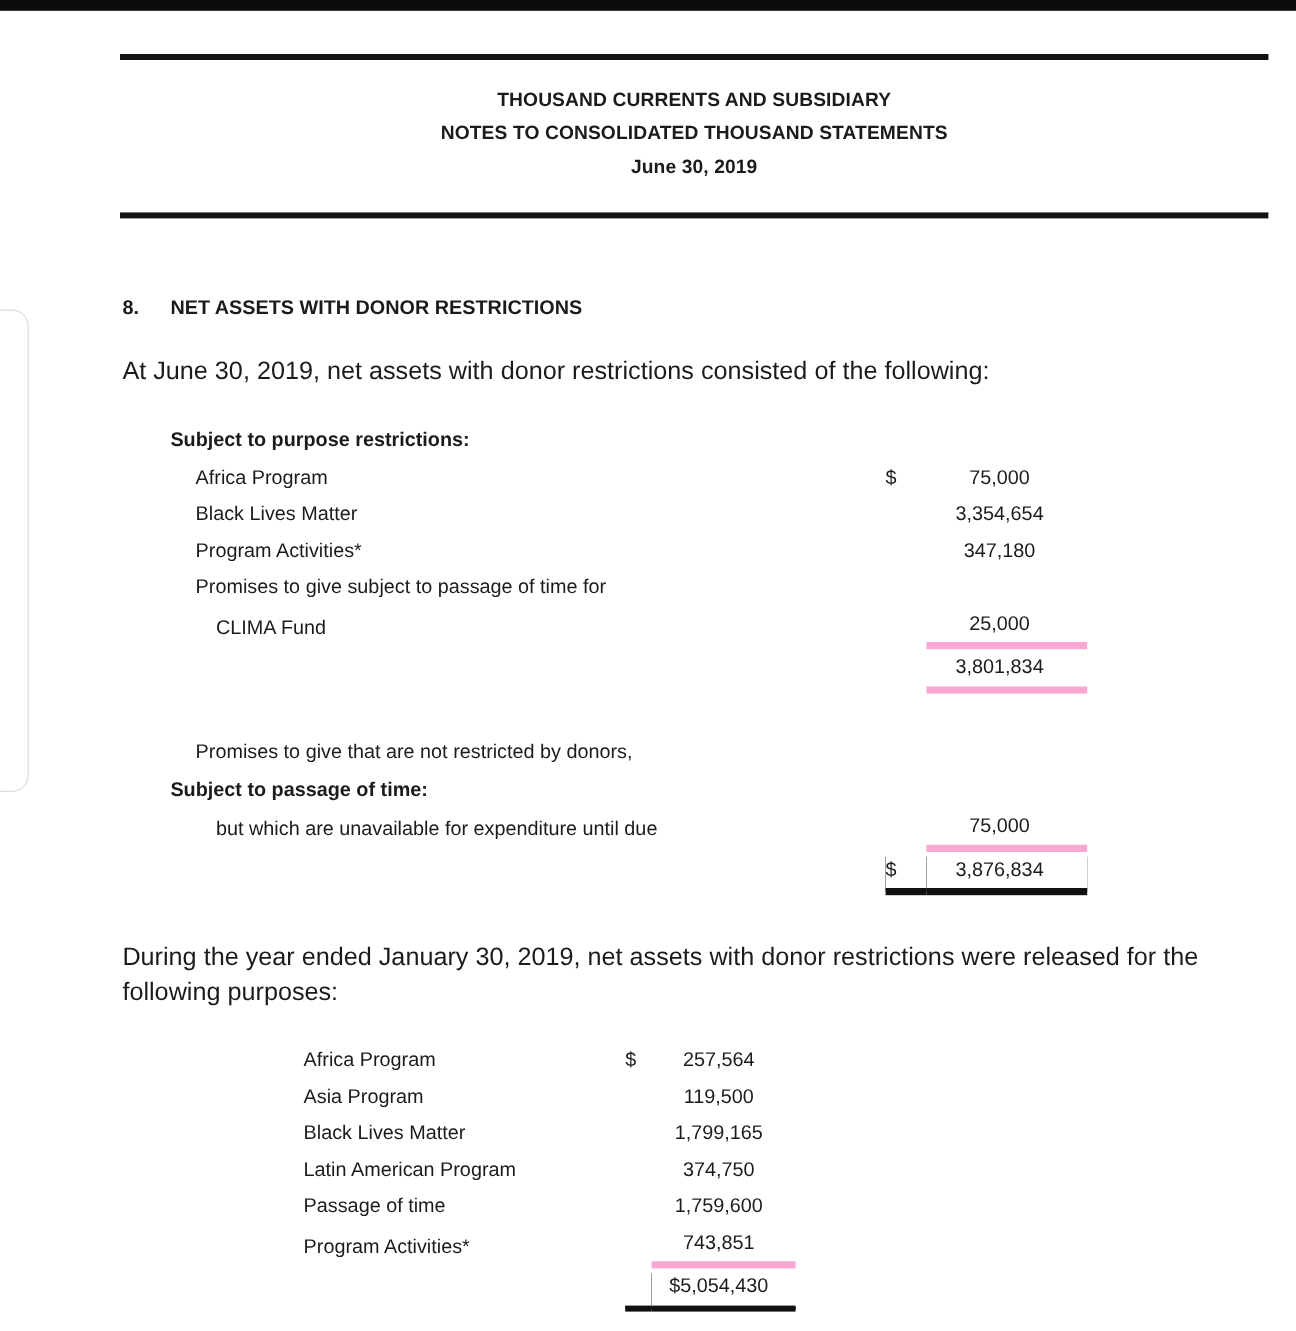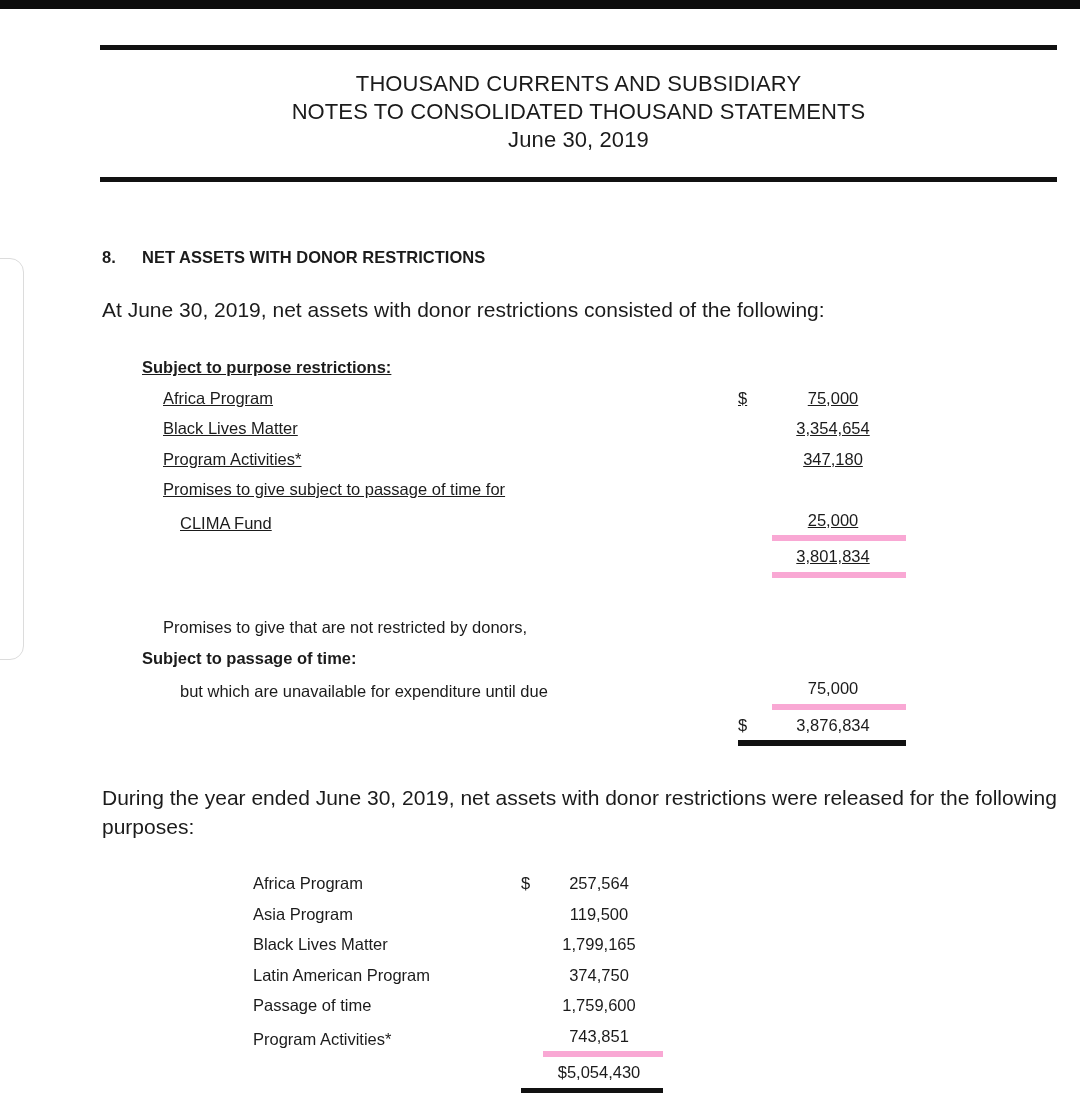--- a/index.html
+++ b/index.html
@@ -50,22 +50,22 @@
     width: 957px; height: 5px;
     background: #111111;
   }
   .doc-header {
     position: absolute;
     left: 100px; top: 70px;
     width: 957px;
     text-align: center;
   }
   .doc-header .line {
-    font-weight: normal;
-    font-size: 22px;
+    font-weight: bold;
+    font-size: 16px;
     letter-spacing: 0.1px;
     line-height: 28px;
     white-space: nowrap;
   }
 
   
   .note-heading {
     position: absolute;
     left: 102px; top: 248px;
     font-weight: bold;
@@ -117,21 +117,21 @@
 
   
   .ul-single { border-bottom: 6px solid #f9a8d4; }
   .ul-double {
     border-bottom: 3px solid #111111;
     box-shadow: 0 4px 0 0 #111111;
   }
   .spacer-row td { line-height: 14px; }
 
   
-  #table-restrictions { left: 142px; top: 352px; text-decoration: underline; }
+  #table-restrictions { left: 142px; top: 352px; }
   #table-restrictions td.lbl { width: 558px; }
   #table-restrictions td.amt { width: 122px; padding-right: 12px !important; }
 
   
   #table-passage { left: 142px; top: 612px; }
   #table-passage td.lbl { width: 558px; }
   #table-passage td.amt { width: 122px; padding-right: 12px !important; }
 
   
   #table-released { left: 253px; top: 868px; }
@@ -246,21 +246,21 @@
 
         <tr>
           <td class="lbl"></td>
           <td class="cur ul-double">$</td>
           <td class="amt ul-double">3,876,834</td>
         </tr>
       </tbody>
     </table>
   </div>
 
-  <div class="para para-released">During the year ended June 30, 2019, net assets with donor restrictions were released for the following purposes:</div>
+  <div class="para para-released">During the year ended January 30, 2019, net assets with donor restrictions were released for the following purposes:</div>
 
   <div class="ledger" id="table-released">
     <table>
       <tbody>
         <tr>
           <td class="lbl">Africa Program</td>
           <td class="cur">$</td>
           <td class="amt">257,564</td>
         </tr>
 

